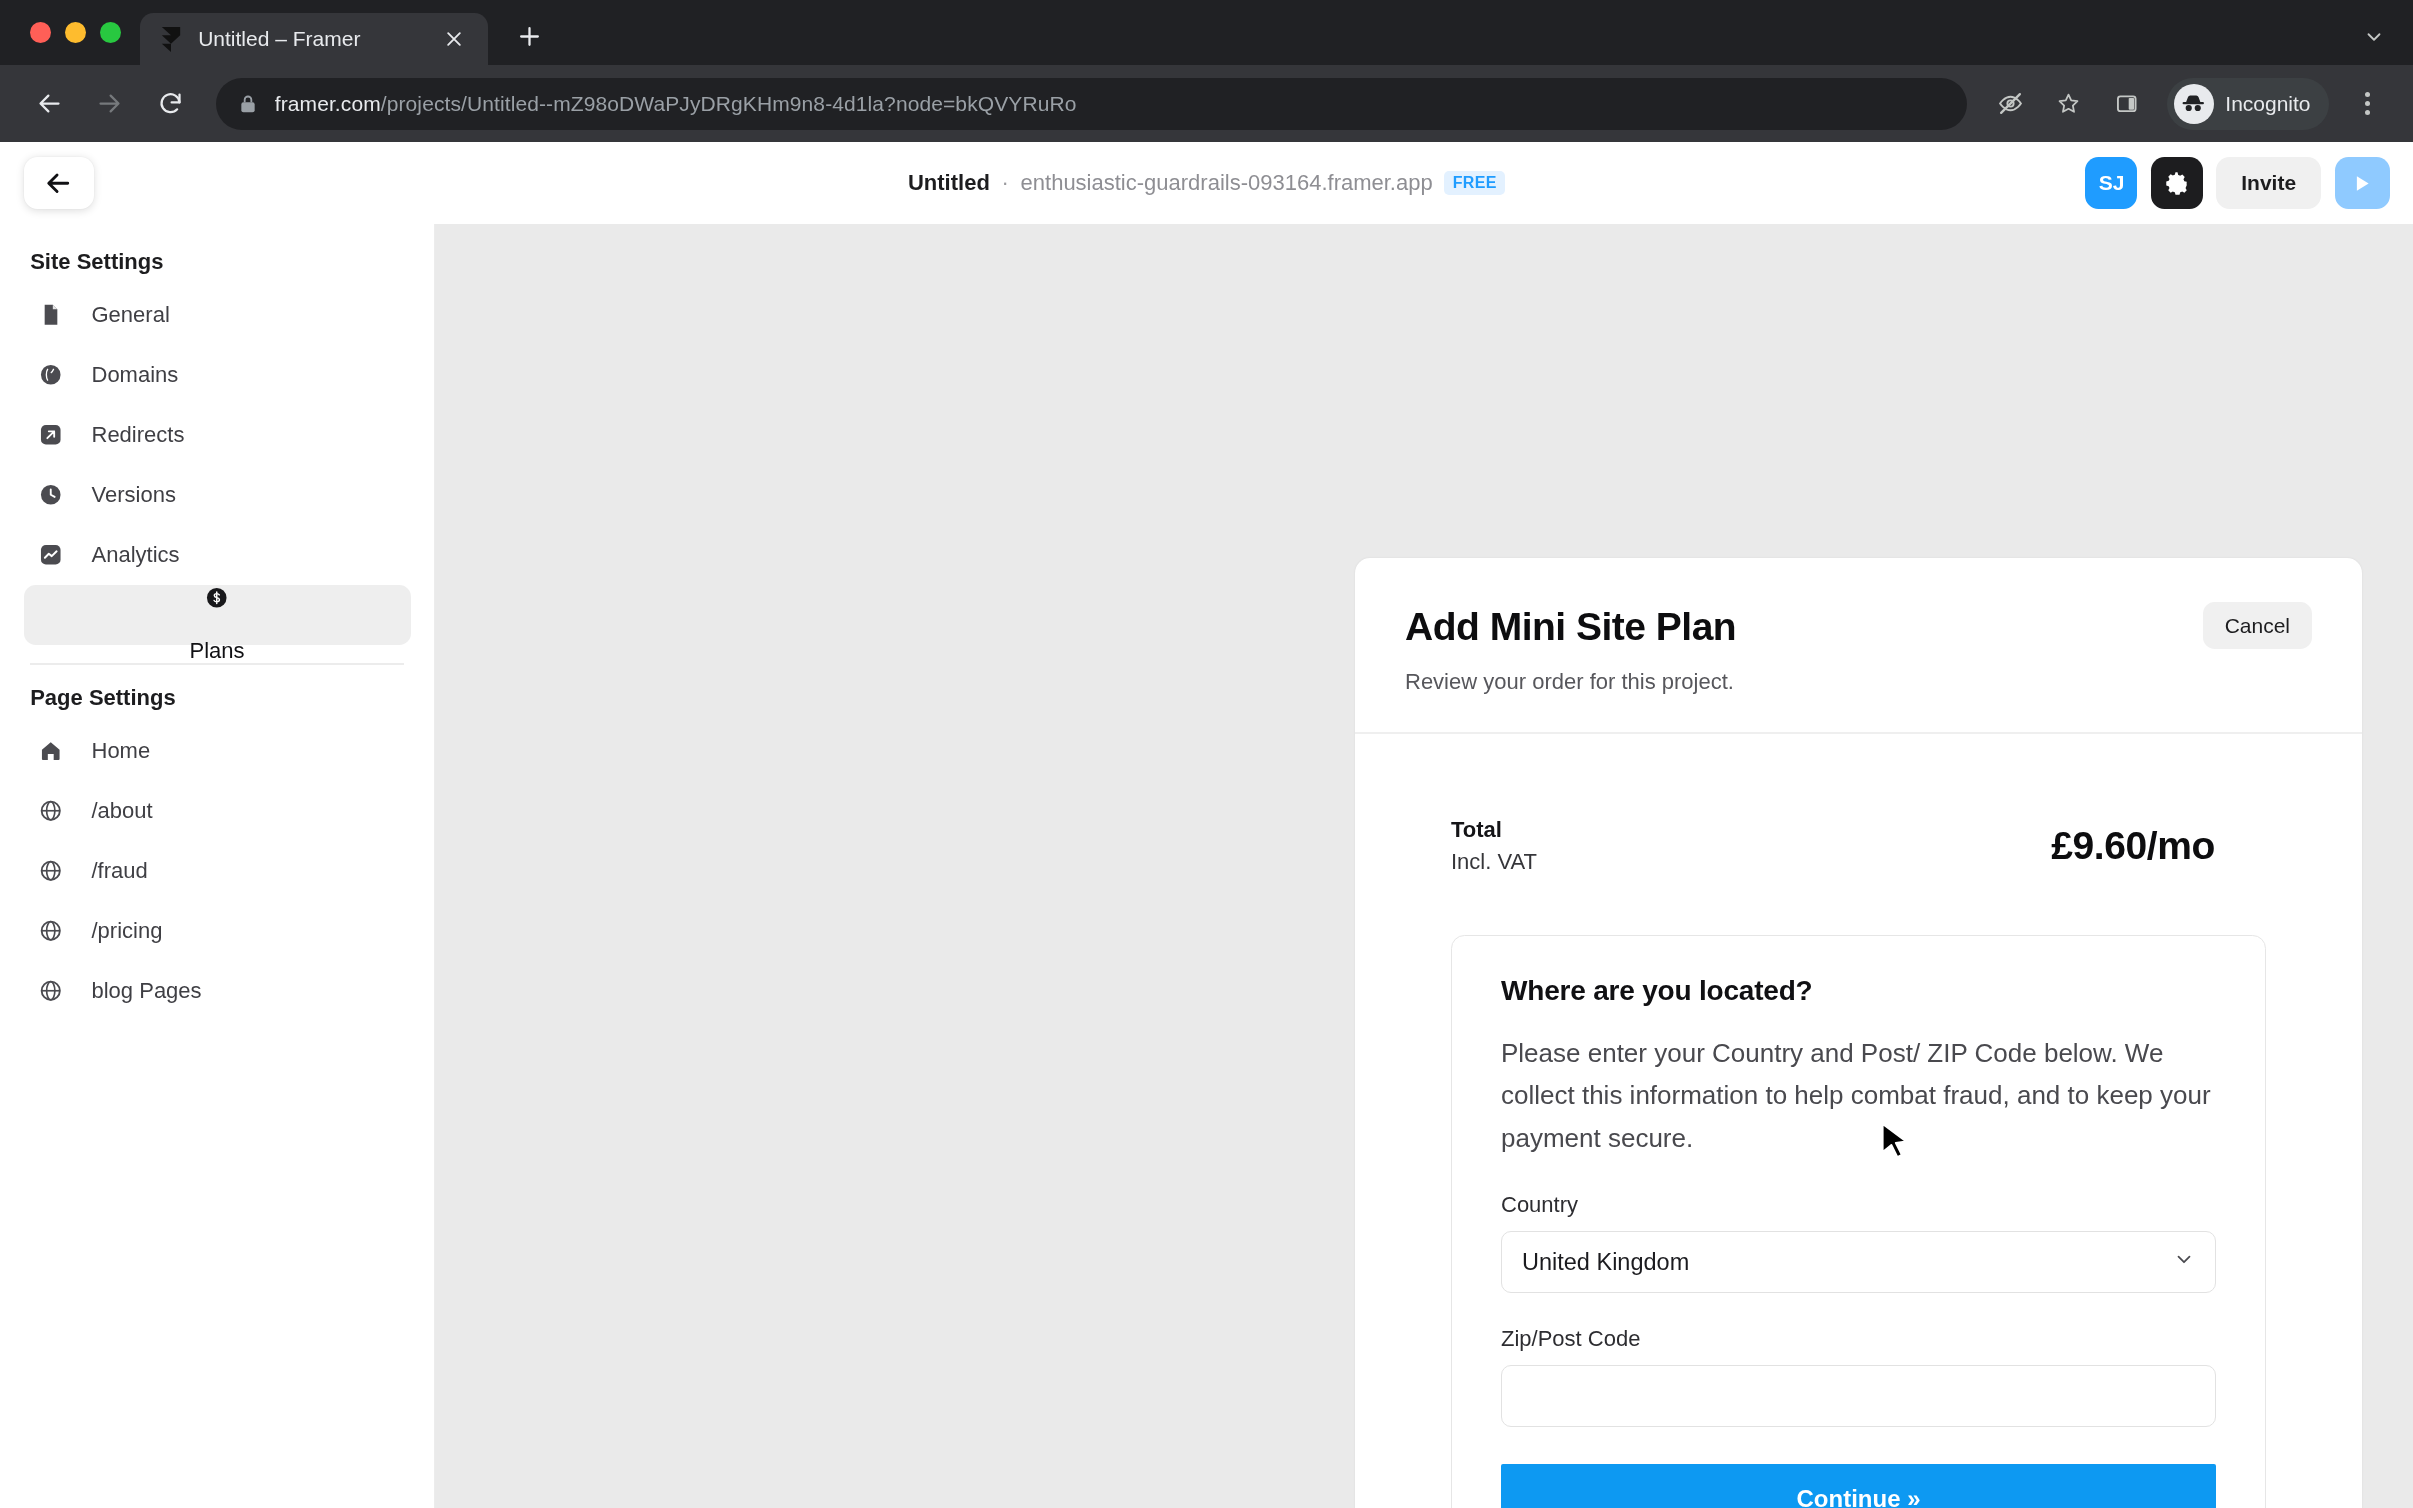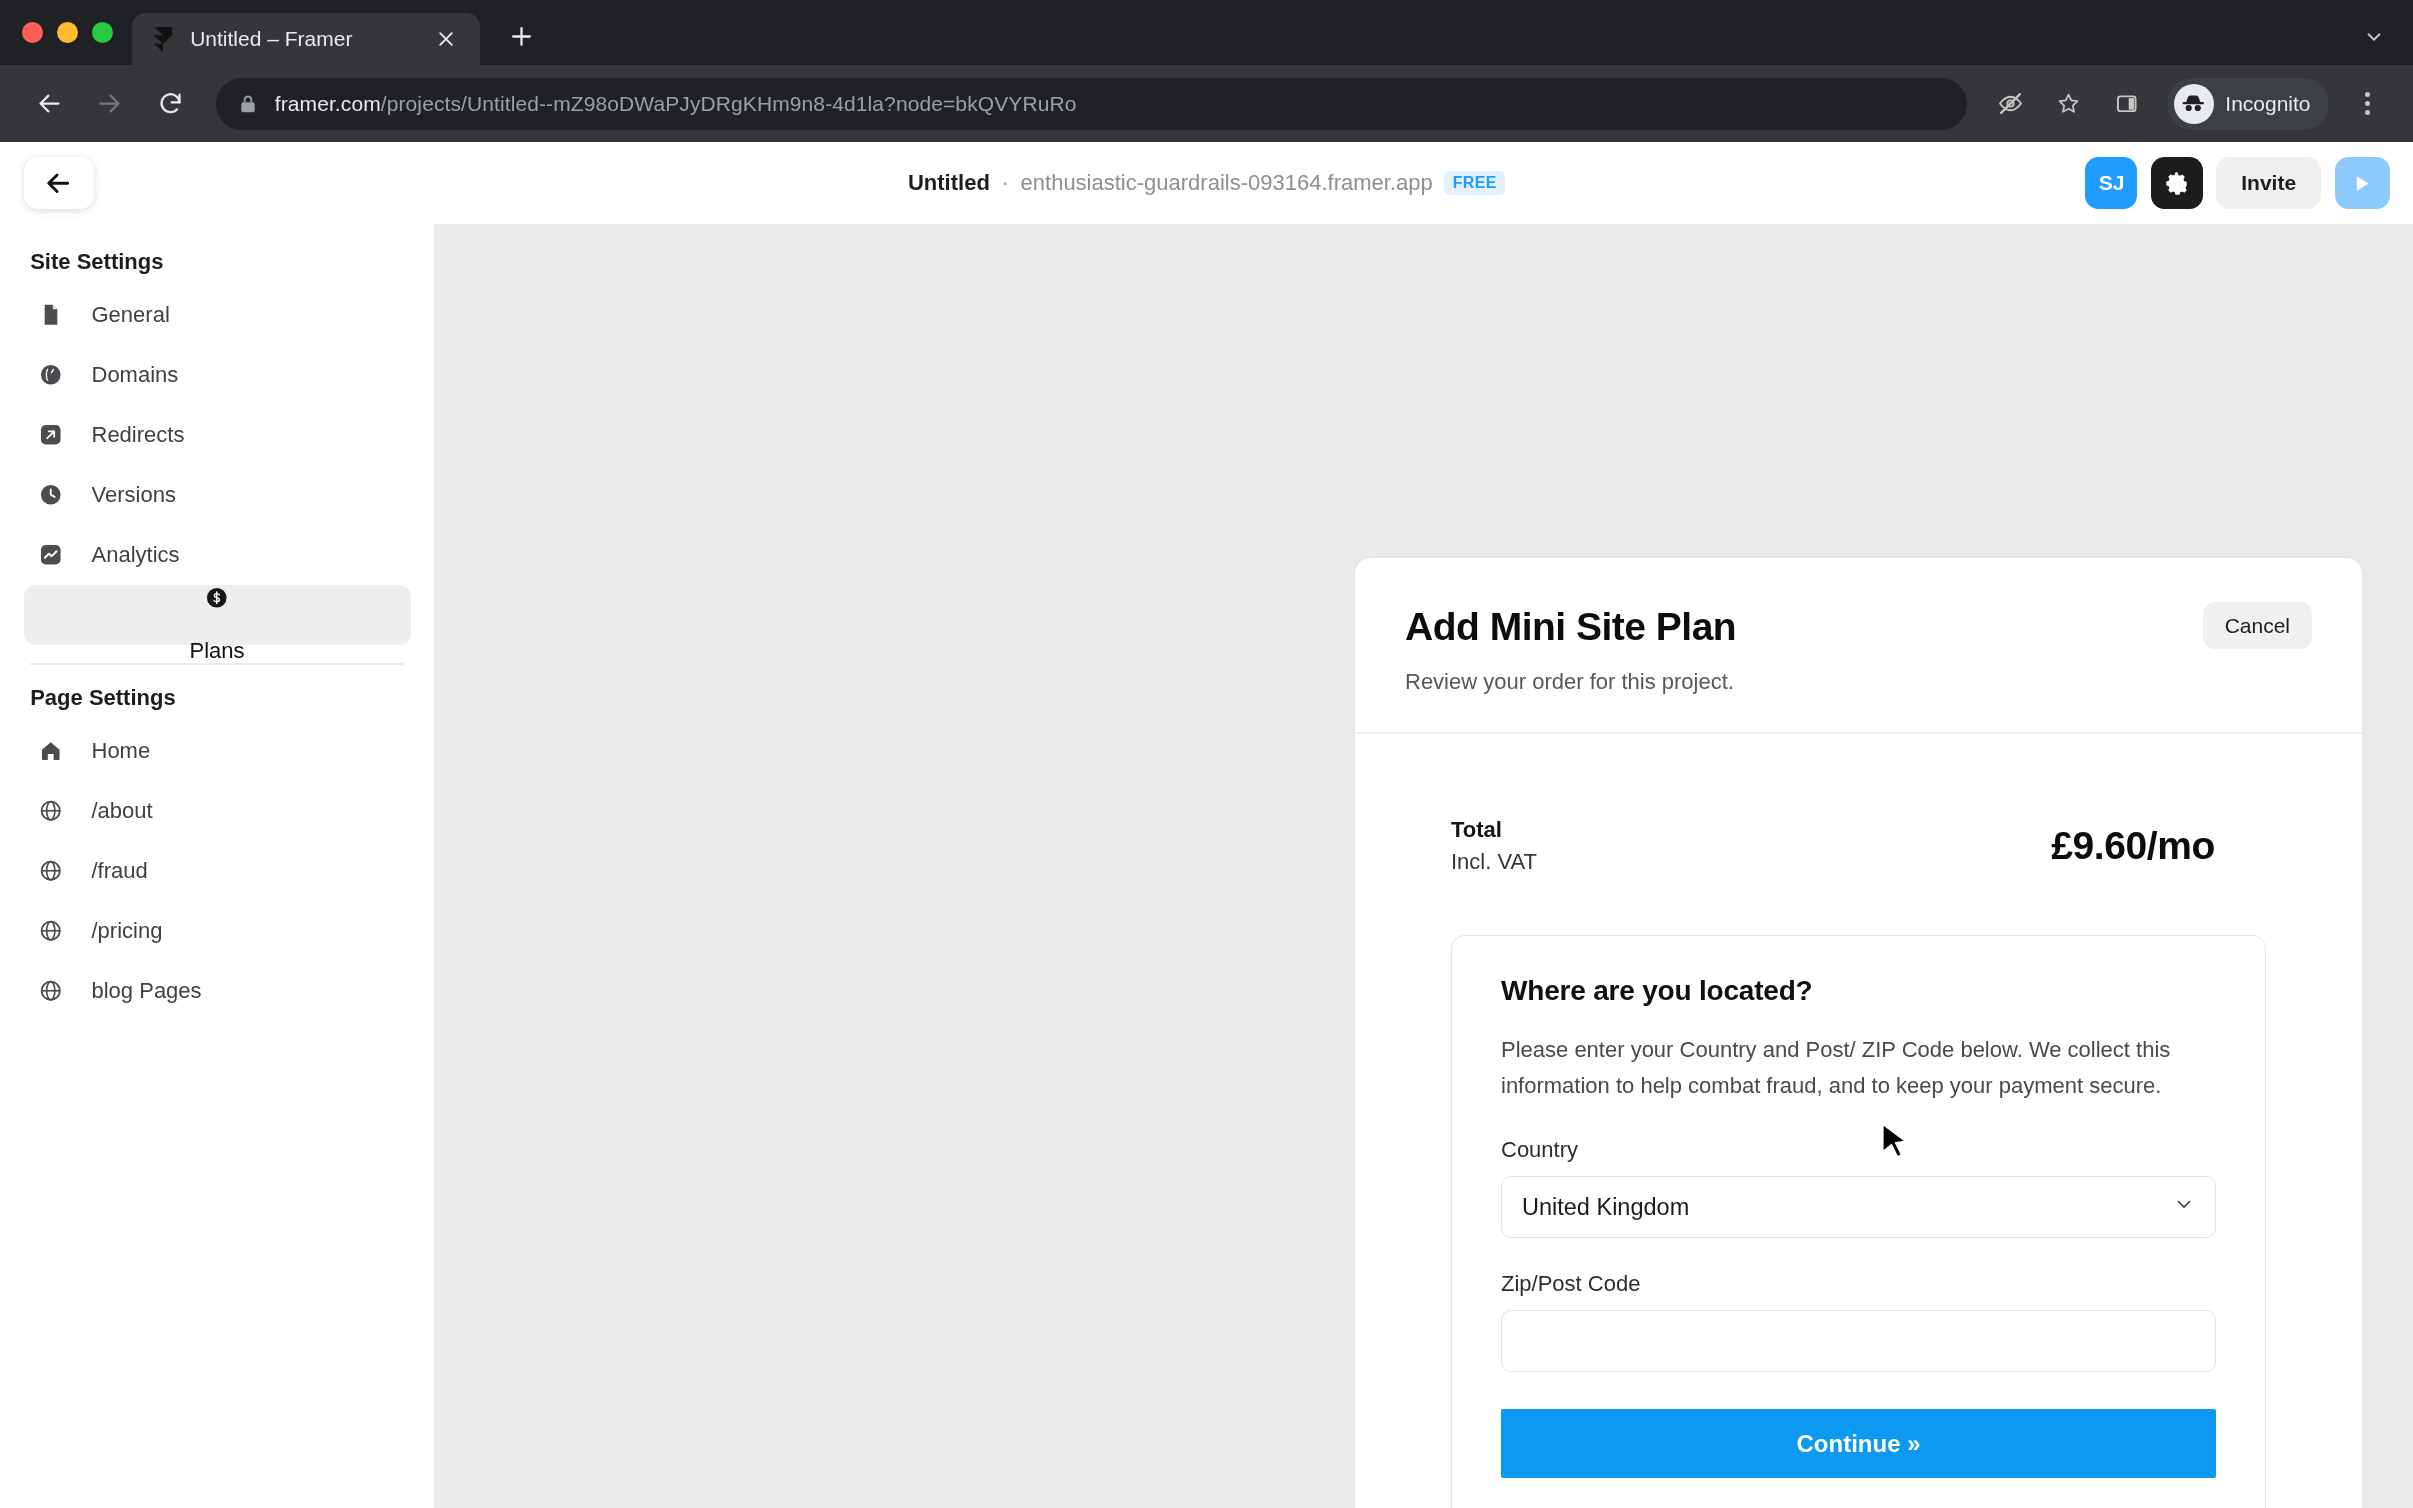--- a/index.html
+++ b/index.html
@@ -8,21 +8,21 @@
     overflow: hidden;
     font-family: "Liberation Sans", sans-serif;
     background: #ffffff;
   }
 
   
   .browser { width: 2413px; height: 1508px; display: flex; flex-direction: column; background:#202124; }
 
   .tabstrip {
     height: 65px; background: #202124;
-    display: flex; align-items: flex-end; padding-left: 22px; position: relative;
+    display: flex; align-items: flex-end; padding-left: 30px; position: relative;
   }
   .traffic { display:flex; align-items:center; gap:14.2px; padding-bottom:22px; padding-right:18.4px; }
   .dot { width: 21px; height:21px; border-radius:50%; }
   .dot.red { background:#ff5f57; }
   .dot.yellow { background:#febc2e; }
   .dot.green { background:#28c840; }
 
   .tab {
     width: 348px; height: 52px; background:#35363a; border-radius: 13.4px 13.4px 0 0;
     display:flex; align-items:center; padding: 0 18.4px; gap: 15px; position:relative;
@@ -126,21 +126,21 @@
   .total-labels { display:flex; flex-direction:column; gap: 6.7px; }
   .total-lbl { font-size:22px; font-weight:700; color:#141417; }
   .total-vat { font-size:22px; color:#36363a; }
   .total-price { margin-left:auto; font-size: 39px; font-weight:700; color:#0d0d0f; margin-right: 97px; letter-spacing:-0.4px; }
 
   .loc-panel {
     margin: 60px 96px 0 96px; border: 1.7px solid #e6e6e6; border-radius: 13.4px;
     padding: 39px 49px 50px 49px; background:#fff;
   }
   .loc-title { font-size: 28px; font-weight:700; color:#101013; letter-spacing:-0.2px; }
-  .loc-desc { margin-top: 25px; font-size: 22px; line-height: 1.62; color:#49494e; }
+  .loc-desc { margin-top: 25px; font-size: 26px; line-height: 1.62; color:#49494e; }
 
   .field-label { margin-top: 33px; font-size: 22px; color:#2d2d31; }
   .select-box {
     margin-top: 13.4px; height: 62px; border: 1.7px solid #e2e2e2; border-radius: 10px;
     display:flex; align-items:center; padding: 0 20px; font-size:23.5px; color:#1b1b1f; background:#fff;
   }
   .select-chevron { margin-left:auto; color:#4a4a4f; }
   .text-input {
     margin-top: 13.4px; height: 62px; border: 1.7px solid #e2e2e2; border-radius: 10px;
     background:#fff; width:100%; font-size:23.5px; padding: 0 20px; color:#1b1b1f;

